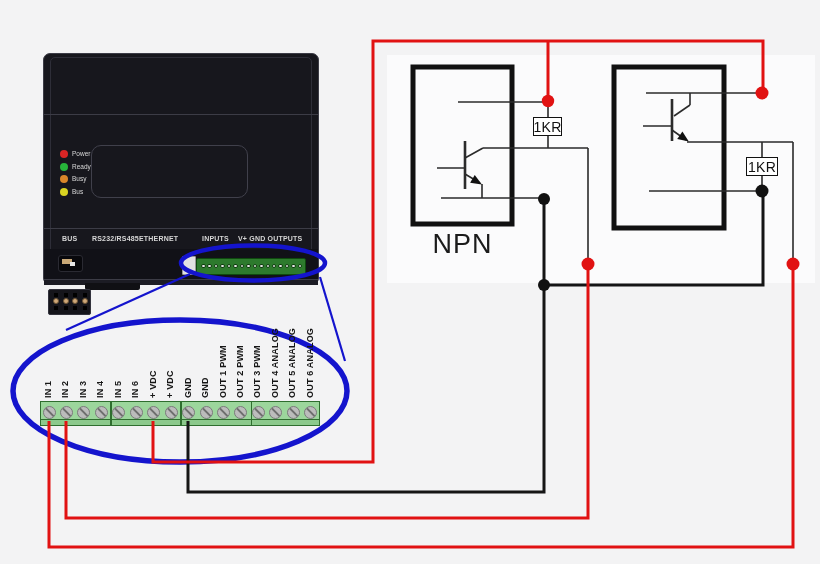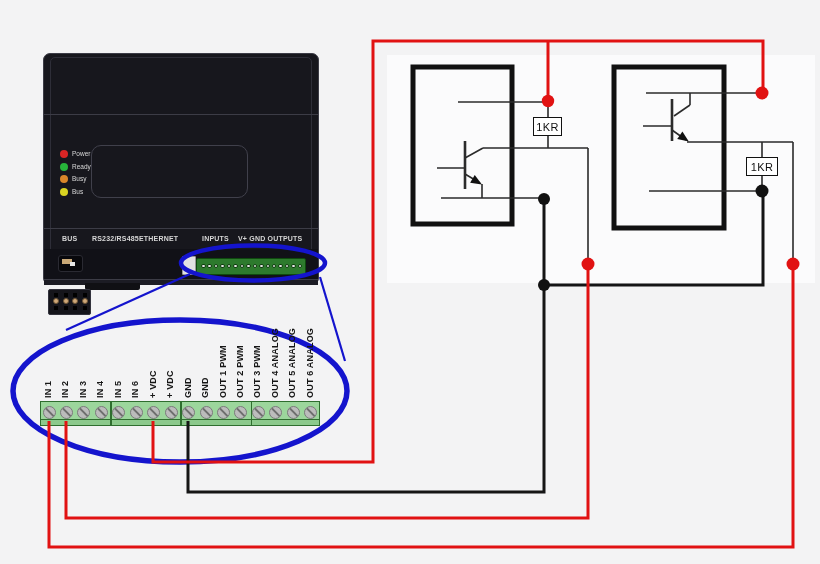--- a/index.html
+++ b/index.html
@@ -55,21 +55,21 @@
               border:1.5px solid #2f6e2f;box-sizing:border-box;}
   .term-block .bottom-band{position:absolute;left:0;bottom:0;width:100%;height:5px;border-top:1px solid #2f6e2f;background:#8cc98c;}
   .term-divider{position:absolute;top:401px;width:1.5px;height:25px;background:#2f6e2f;}
   .term-screw{position:absolute;top:406px;width:13px;height:13px;border-radius:50%;background:#bcbcbc;border:1px solid #7a7a7a;box-sizing:border-box;overflow:hidden;}
   .term-screw .slot{position:absolute;left:-1px;top:4.7px;width:15px;height:1.8px;background:#6e6e6e;transform:rotate(45deg);}
   .term-label{position:absolute;transform:rotate(-90deg);transform-origin:0 0;
               font-size:9px;font-weight:600;color:#161616;white-space:nowrap;letter-spacing:.2px;}
 
   
   .resistor{position:absolute;background:#fff;border:1.5px solid #111;box-sizing:border-box;
-            display:flex;align-items:center;justify-content:center;font-size:11px;color:#111;letter-spacing:.3px;}
+            display:flex;align-items:center;justify-content:center;font-size:14px;color:#111;letter-spacing:.3px;}
   .circuit-caption{position:absolute;text-align:center;font-size:27px;color:#1b1b1b;font-weight:500;letter-spacing:1px;}
 
   svg{position:absolute;left:0;top:0;}
   .wire-red{stroke:#e11212;stroke-width:3;fill:none;}
   .wire-black{stroke:#151515;stroke-width:3;fill:none;}
   .thin{stroke:#2b2b2b;stroke-width:1.6;fill:none;}
   .bar{stroke:#2b2b2b;stroke-width:2.6;fill:none;}
   .cbox{stroke:#111;stroke-width:5;fill:none;}
   .blue{stroke:#1414cd;fill:none;}
 </style>
@@ -271,13 +271,14 @@
     <circle cx="588" cy="264" r="6.5" fill="#e11212"></circle>
     <circle cx="793" cy="264" r="6.5" fill="#e11212"></circle>
     <circle cx="544" cy="199" r="6" fill="#111"></circle>
     <circle cx="544" cy="285" r="6" fill="#111"></circle>
     <circle cx="762" cy="191" r="6.5" fill="#111"></circle>
   </svg>
 
   <div class="resistor" style="left:533px;top:117px;width:29px;height:19px">1KR</div>
   <div class="resistor" style="left:746px;top:157px;width:32px;height:19px">1KR</div>
 
+  <div class="circuit-caption" style="left:413px;top:229px;width:99px">NPN</div>
 </div>
 
 </body></html>

